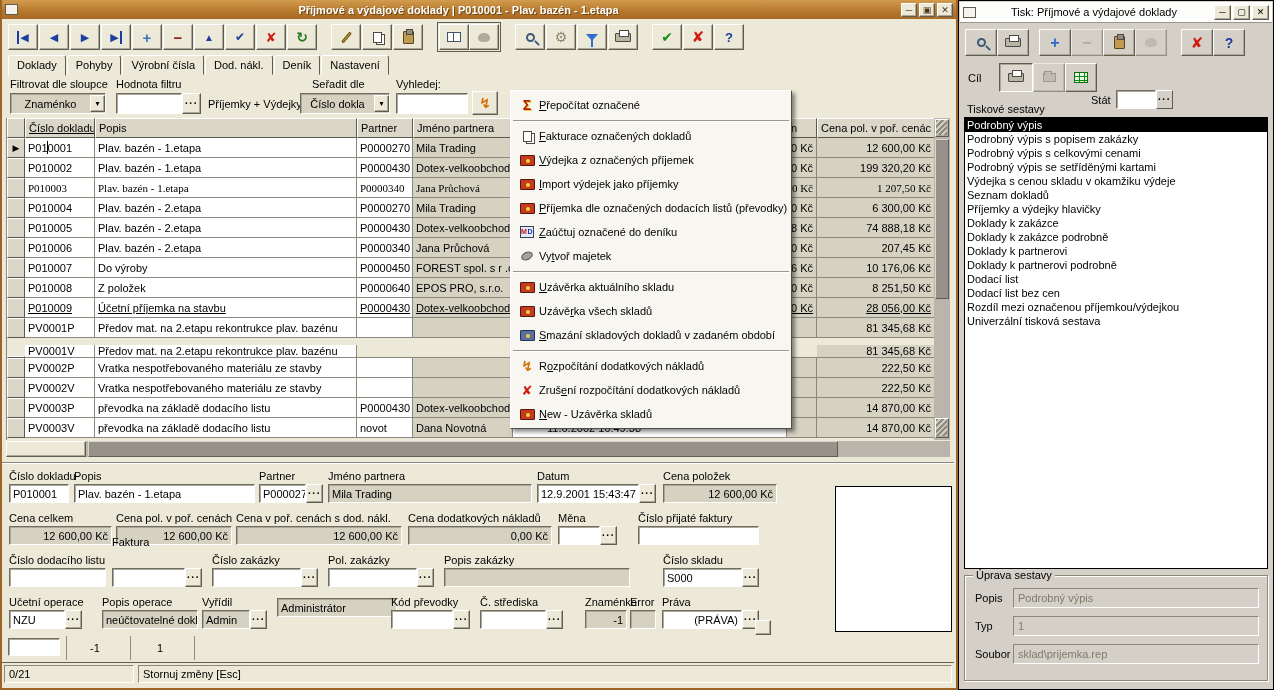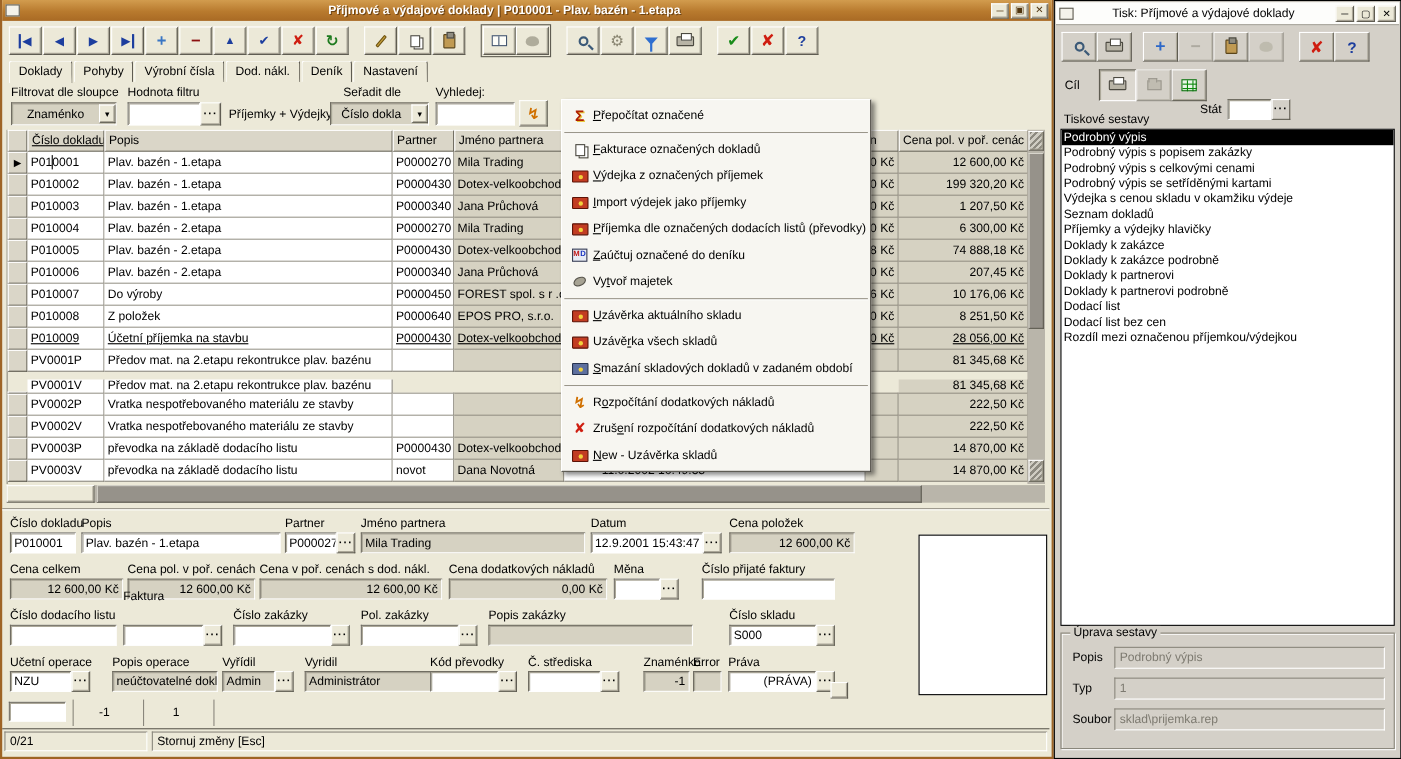--- a/index.html
+++ b/index.html
@@ -243,21 +243,21 @@
       <div style="display: flex; height: 20px; position: relative;">
         <div class="td marker" style="width: 18px; flex: 0 0 18px; font-size: 9px;"></div>
         <div class="td " style="width: 70px; flex: 0 0 70px;">P010002</div>
         <div class="td " style="width: 262px; flex: 0 0 262px;">Plav. bazén - 1.etapa</div>
         <div class="td " style="width: 56px; flex: 0 0 56px;">P0000430</div>
         <div class="td gray" style="width: 100px; flex: 0 0 100px;">Dotex-velkoobchod</div>
         <div class="td " style="width: 274px; flex: 0 0 274px; padding-left: 34px;"></div>
         <div class="td gray right" style="width: 30px; flex: 0 0 30px;">0 Kč</div>
         <div class="td gray right" style="width: 118px; flex: 0 0 118px;">199 320,20 Kč</div>
       </div>
-      <div style="display: flex; height: 20px; position: relative;">
+      <div style="display: flex; height: 20px; position: relative; font-family: Liberation Serif, serif;">
         <div class="td marker" style="width: 18px; flex: 0 0 18px; font-size: 9px;"></div>
         <div class="td " style="width: 70px; flex: 0 0 70px;">P010003</div>
         <div class="td " style="width: 262px; flex: 0 0 262px;">Plav. bazén - 1.etapa</div>
         <div class="td " style="width: 56px; flex: 0 0 56px;">P0000340</div>
         <div class="td gray" style="width: 100px; flex: 0 0 100px;">Jana Průchová</div>
         <div class="td " style="width: 274px; flex: 0 0 274px; padding-left: 34px;"></div>
         <div class="td gray right" style="width: 30px; flex: 0 0 30px;">0 Kč</div>
         <div class="td gray right" style="width: 118px; flex: 0 0 118px;">1 207,50 Kč</div>
       </div>
       <div style="display: flex; height: 20px; position: relative;">
@@ -573,21 +573,21 @@
     <span class="lbl" style="left:100px;top:128px">Popis operace</span>
     <div class="val inset gray" style="left:100px;top:142px;width:96px">
         <span>neúčtovatelné dokla</span>
       </div>
     <span class="lbl" style="left:200px;top:128px">Vyřídil</span>
     <div class="val inset gray" style="left:200px;top:142px;width:48px">
         <span>Admin</span>
       </div>
     <div class="abs raised btn dots" style="left:248px;top:142px;width:17px;height:19px">···</div>
     <span class="lbl" style="left:275px;top:128px">Vyridil</span>
-    <div class="val inset gray" style="left:275px;top:142px;width:120px">
+    <div class="val inset gray" style="left:275px;top:130px;width:120px">
         <span>Administrátor</span>
       </div>
     <span class="lbl" style="left:389px;top:128px">Kód převodky</span>
     <div class="val inset" style="left:389px;top:142px;width:62px">
         <span></span>
       </div>
     <div class="abs raised btn dots" style="left:451px;top:142px;width:17px;height:19px">···</div>
     <span class="lbl" style="left:478px;top:128px">Č. střediska</span>
     <div class="val inset" style="left:478px;top:142px;width:66px">
         <span></span>
@@ -699,20 +699,21 @@
       <div class="pitem">Výdejka s cenou skladu v okamžiku výdeje</div>
       <div class="pitem">Seznam dokladů</div>
       <div class="pitem">Příjemky a výdejky hlavičky</div>
       <div class="pitem">Doklady k zakázce</div>
       <div class="pitem">Doklady k zakázce podrobně</div>
       <div class="pitem">Doklady k partnerovi</div>
       <div class="pitem">Doklady k partnerovi podrobně</div>
       <div class="pitem">Dodací list</div>
       <div class="pitem">Dodací list bez cen</div>
       <div class="pitem">Rozdíl mezi označenou příjemkou/výdejkou</div>
+      <div class="pitem">Univerzální tisková sestava</div>
     </div>
 
   <div class="groupbox" style="left:5px;top:574px;width:304px;height:106px">
     <span class="legend">Úprava sestavy</span>
     <span class="lbl" style="left:10px;top:16px">Popis</span>
     <div class="pfield" style="position:absolute;left:48px;top:12px;width:246px;height:20px">
         <span>Podrobný výpis</span>
       </div>
     <span class="lbl" style="left:10px;top:44px">Typ</span>
     <div class="pfield" style="position:absolute;left:48px;top:40px;width:246px;height:20px">

